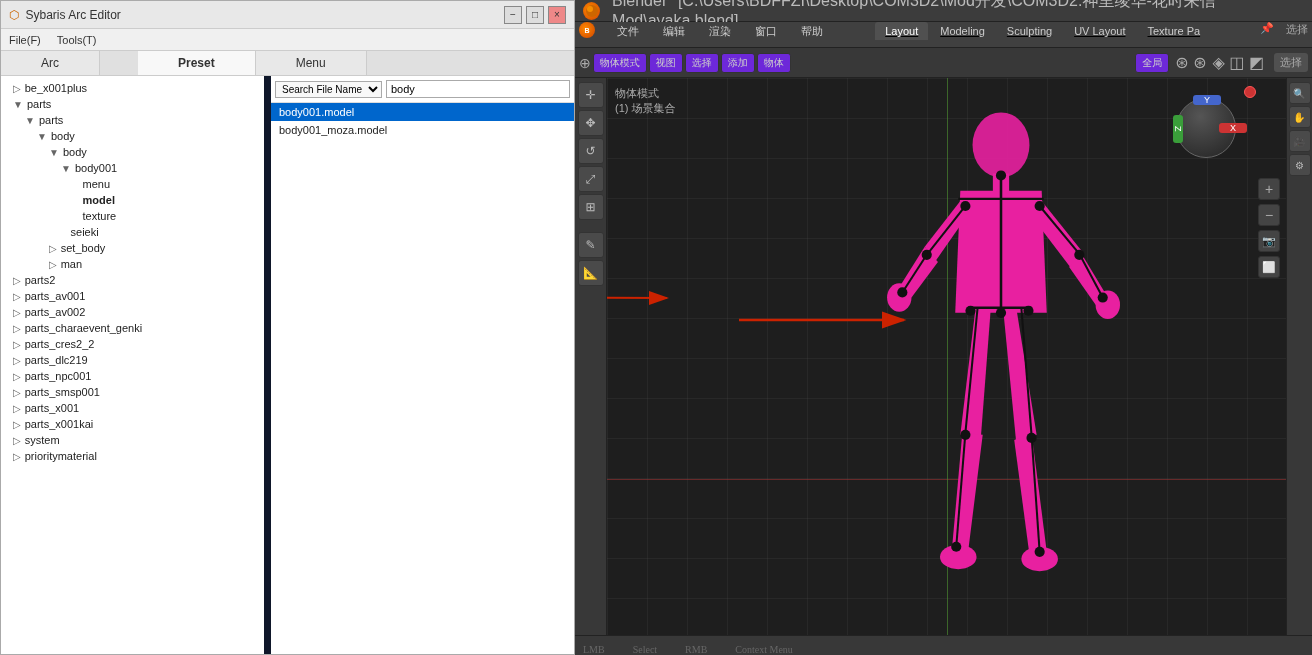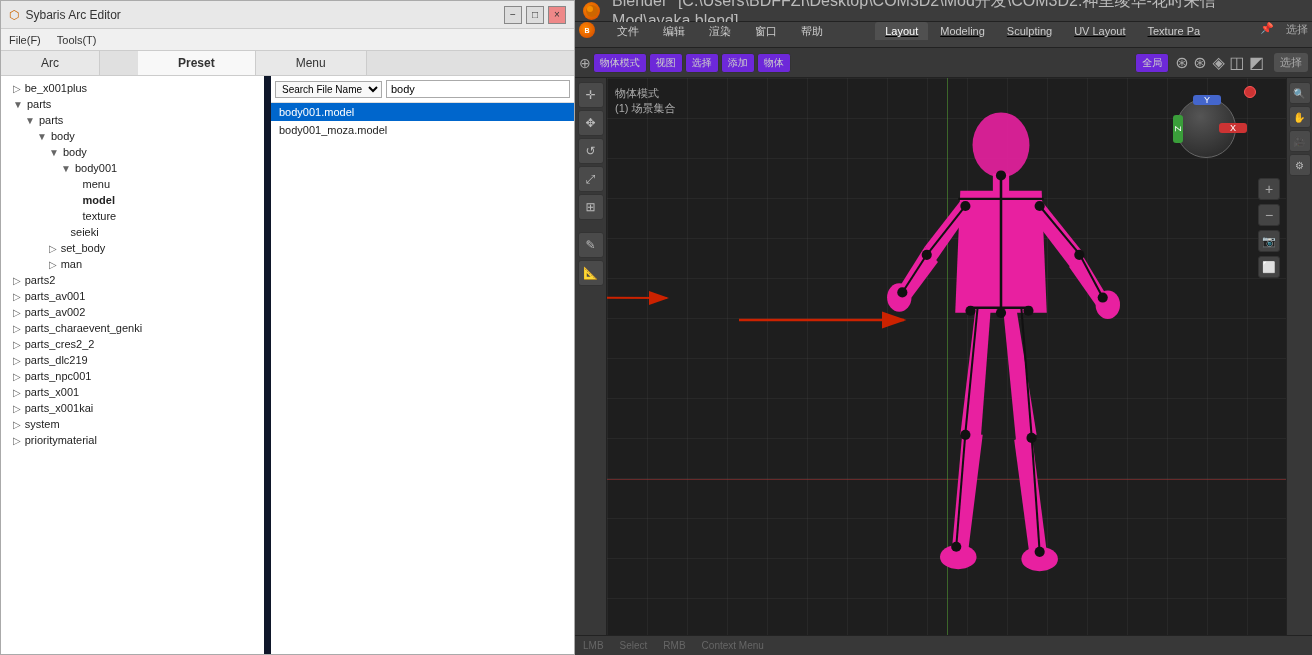--- a/index.html
+++ b/index.html
@@ -415,26 +415,27 @@
       font-size: 9px;
       color: white;
       writing-mode: vertical-rl;
     }
 
     
     #status-bar {
       background: #383838;
       height: 20px;
       display: flex;
-      align-items: center;
+      align-items: flex-end;
       padding: 0 8px;
       font-size: 10px;
       color: #888;
       border-top: 1px solid #222;
-      gap: 16px;
+      gap: 28px;
+      font-family: Liberation Serif, serif;
     }
 
     
     #char-svg {
       position: absolute;
       top: 0;
       left: 0;
       width: 100%;
       height: 100%;
     }
@@ -520,20 +521,23 @@
         <span class="tree-toggle">▷</span>parts_charaevent_genki
       </div>
       <div class="tree-item indent-0">
         <span class="tree-toggle">▷</span>parts_cres2_2
       </div>
       <div class="tree-item indent-0">
         <span class="tree-toggle">▷</span>parts_dlc219
       </div>
       <div class="tree-item indent-0">
         <span class="tree-toggle">▷</span>parts_npc001
+      </div>
+      <div class="tree-item indent-0">
+        <span class="tree-toggle">▷</span>parts_smsp001
       </div>
       <div class="tree-item indent-0">
         <span class="tree-toggle">▷</span>parts_x001
       </div>
       <div class="tree-item indent-0">
         <span class="tree-toggle">▷</span>parts_x001kai
       </div>
       <div class="tree-item indent-0">
         <span class="tree-toggle">▷</span>system
       </div>

